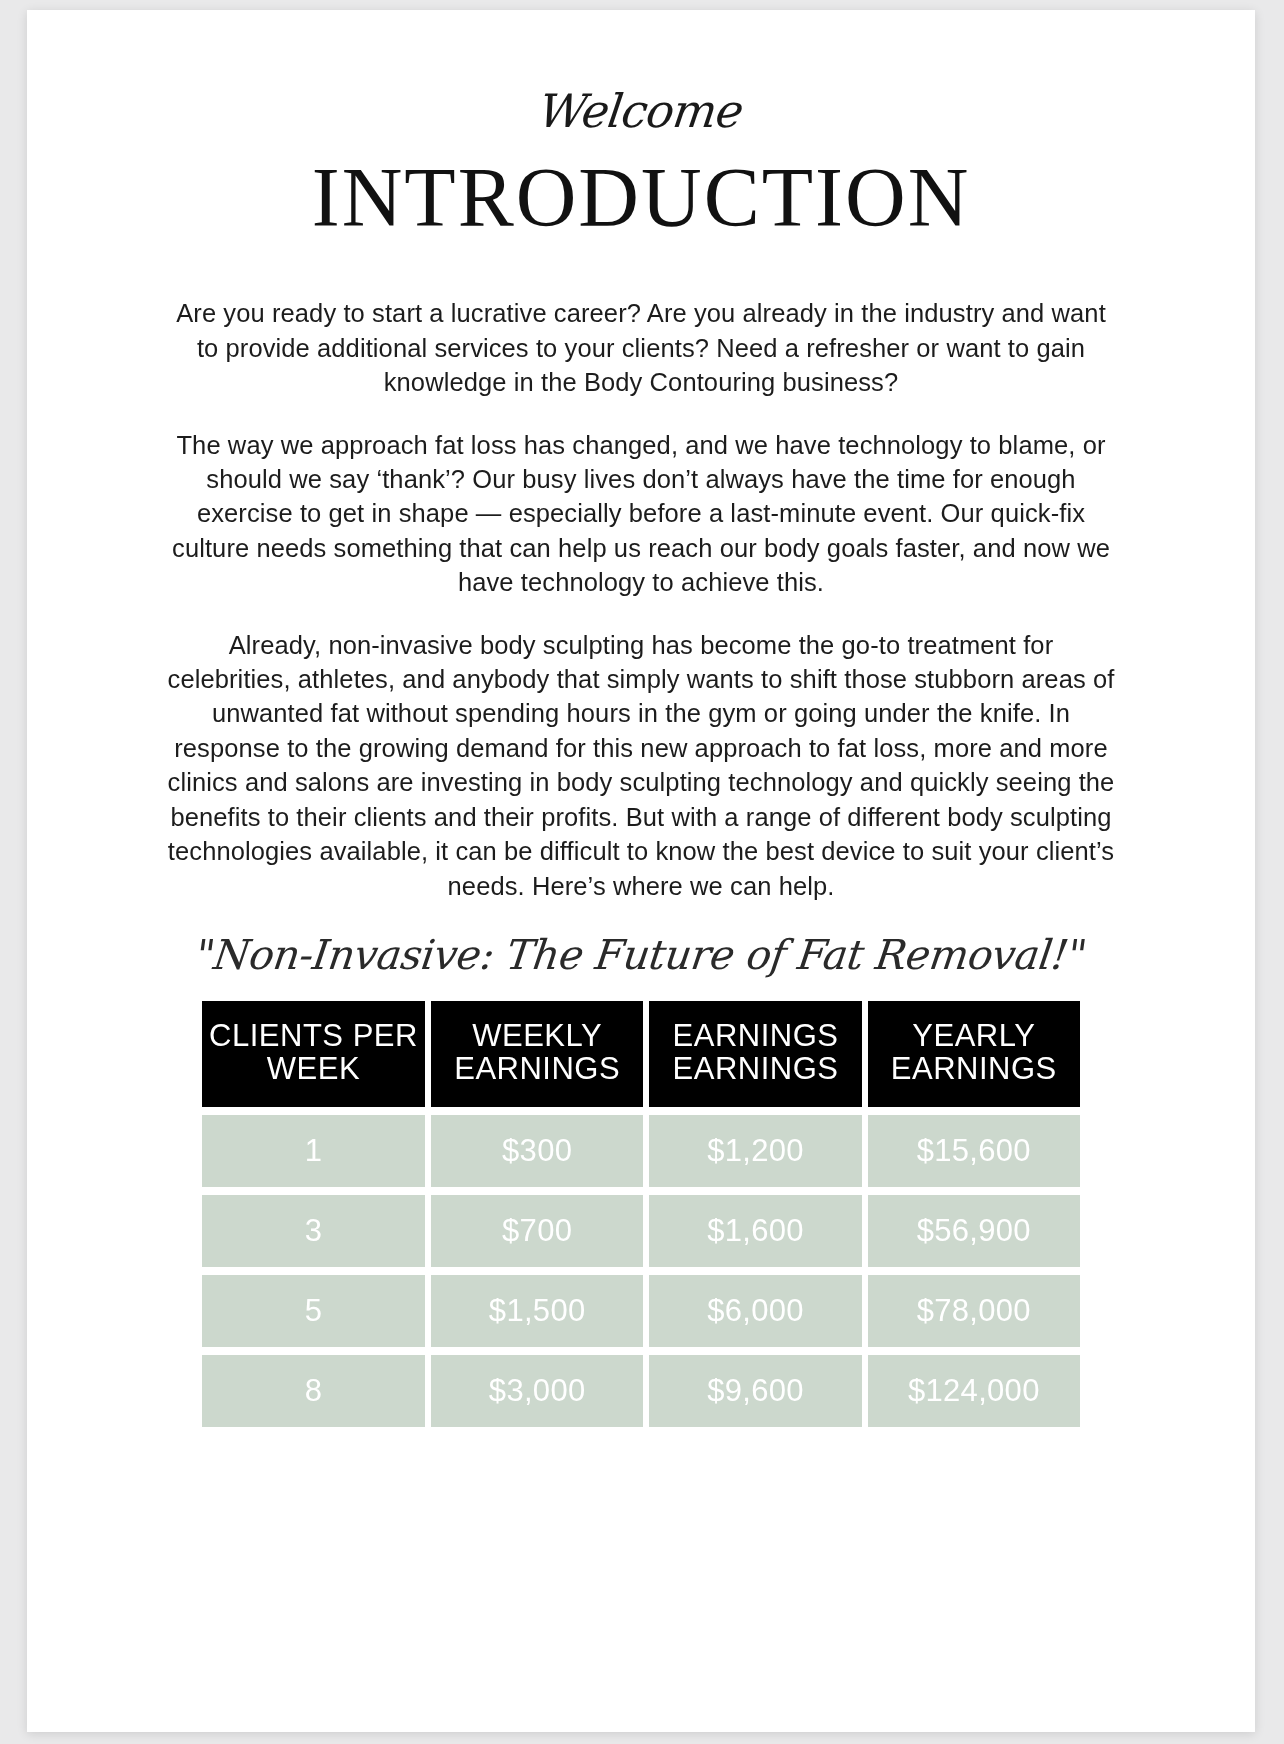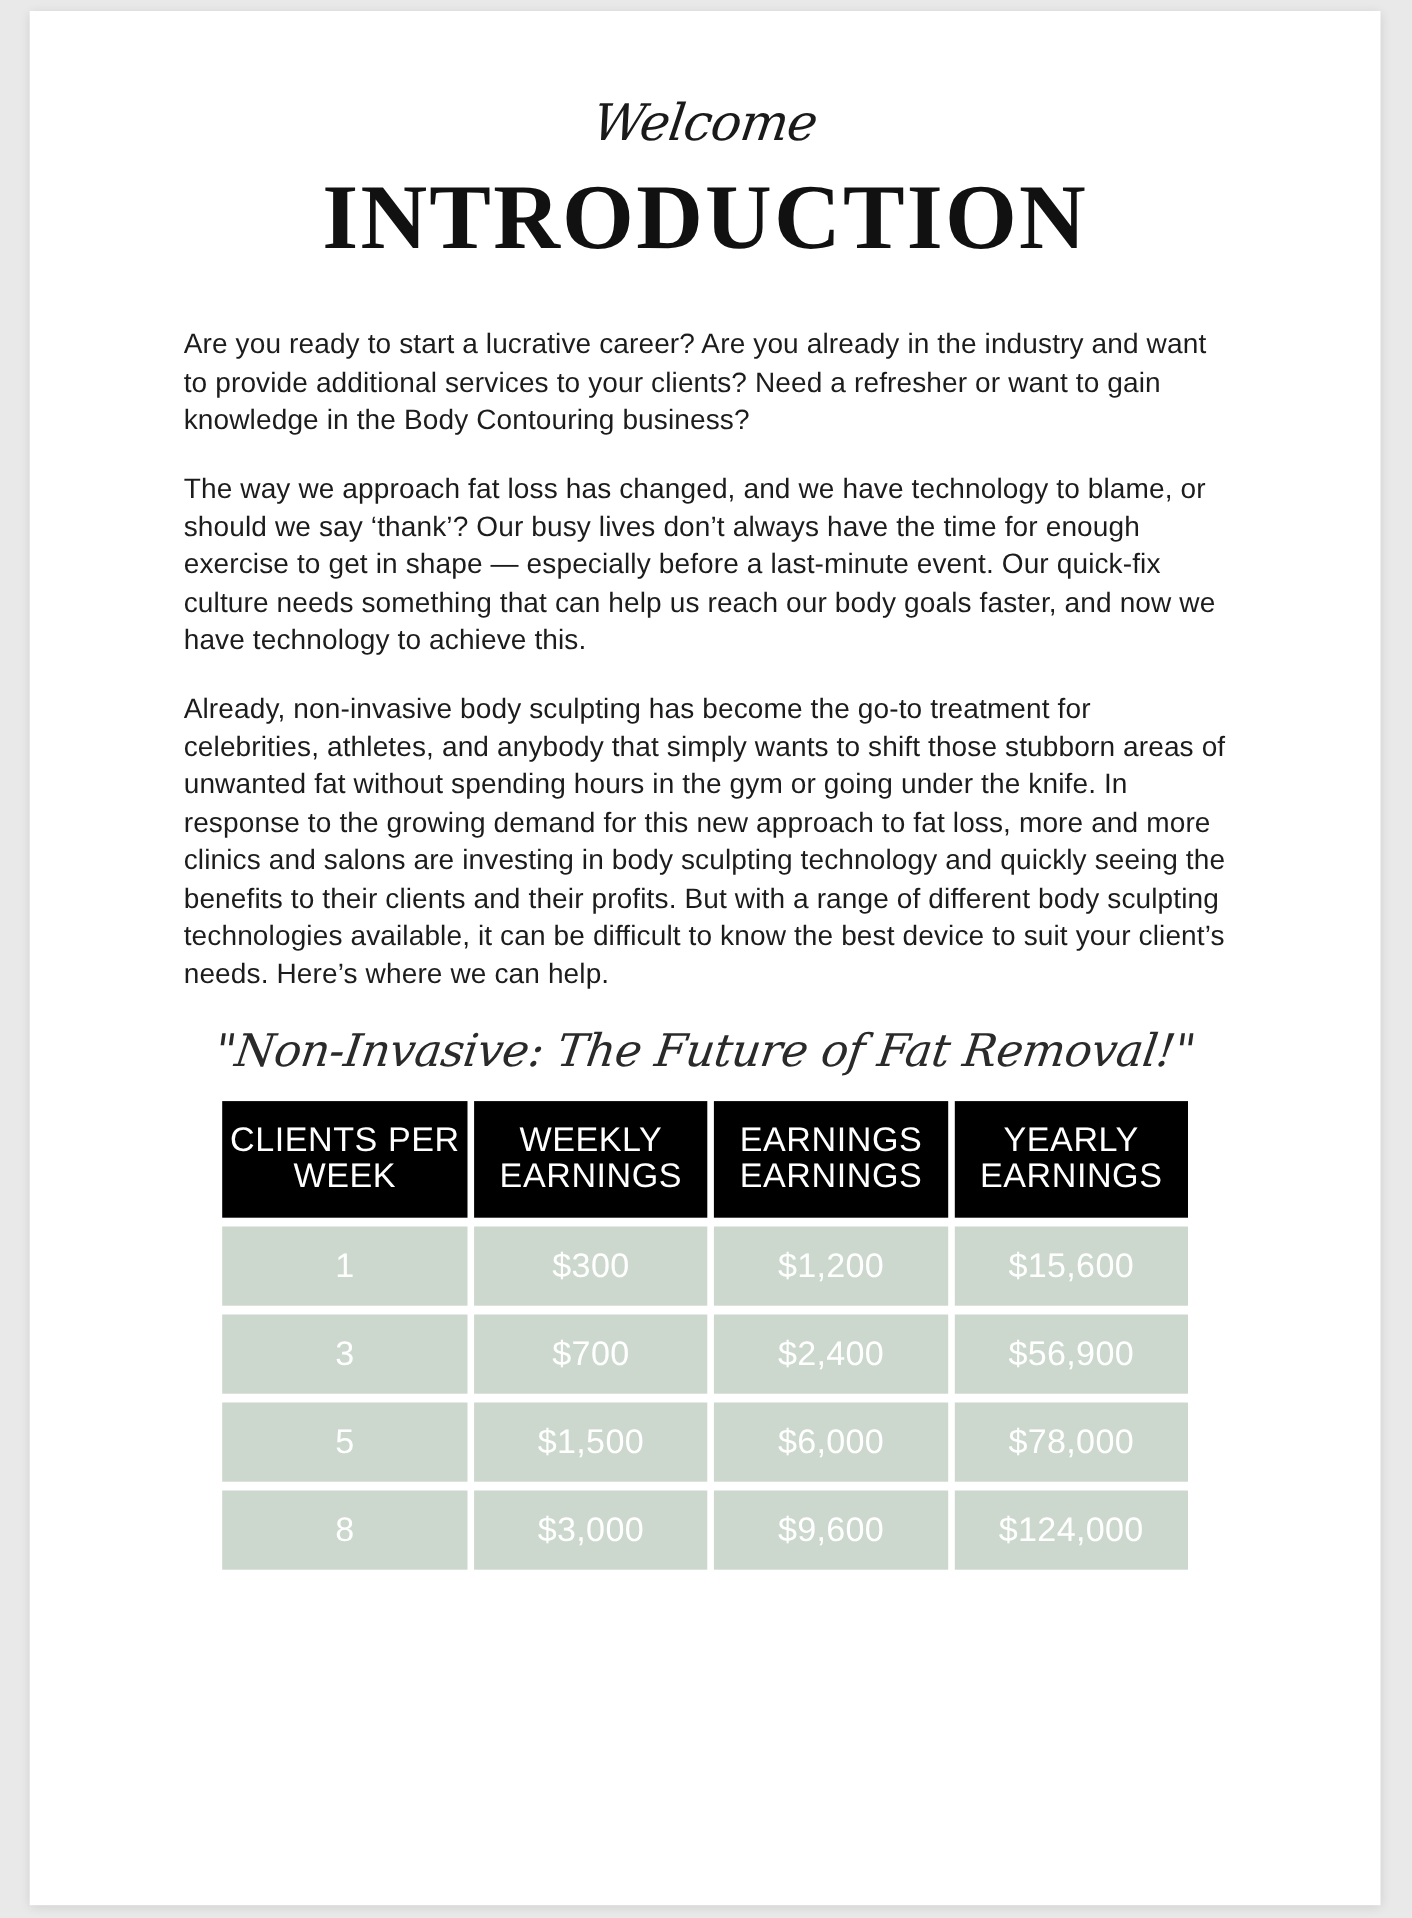--- a/index.html
+++ b/index.html
@@ -38,31 +38,32 @@
     transform: skewX(-8deg);
   }
   .title {
     text-align: center;
     font-family: "Liberation Serif", serif;
     font-size: 84px;
     letter-spacing: 2px;
     color: #111111;
     margin-top: 22px;
     line-height: 1;
-    font-weight: 700;
+    font-weight: 400;
   }
   .body-text {
     margin-top: 40px;
     font-size: 25.5px;
     line-height: 1.35;
     color: #1c1c1c;
     letter-spacing: 0.1px;
   }
   .body-text p {
     margin: 0 0 28px 0;
+    text-align: center;
   }
   .quote {
     text-align: center;
     font-family: "DejaVu Serif", serif;
     font-style: italic;
     font-size: 41px;
     color: #2a2a2a;
     margin-top: 18px;
     margin-bottom: 14px;
     letter-spacing: -0.5px;
@@ -131,21 +132,21 @@
       <tbody>
         <tr>
           <td>1</td>
           <td>$300</td>
           <td>$1,200</td>
           <td>$15,600</td>
         </tr>
         <tr>
           <td>3</td>
           <td>$700</td>
-          <td>$2,400</td>
+          <td>$1,600</td>
           <td>$56,900</td>
         </tr>
         <tr>
           <td>5</td>
           <td>$1,500</td>
           <td>$6,000</td>
           <td>$78,000</td>
         </tr>
         <tr>
           <td>8</td>

